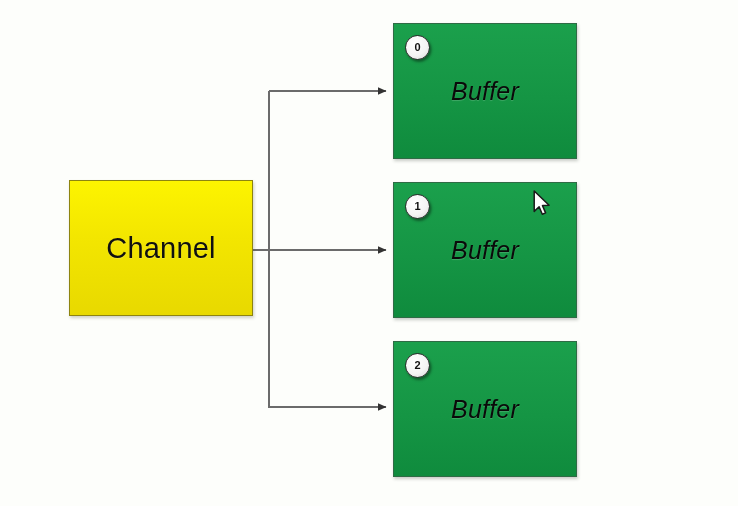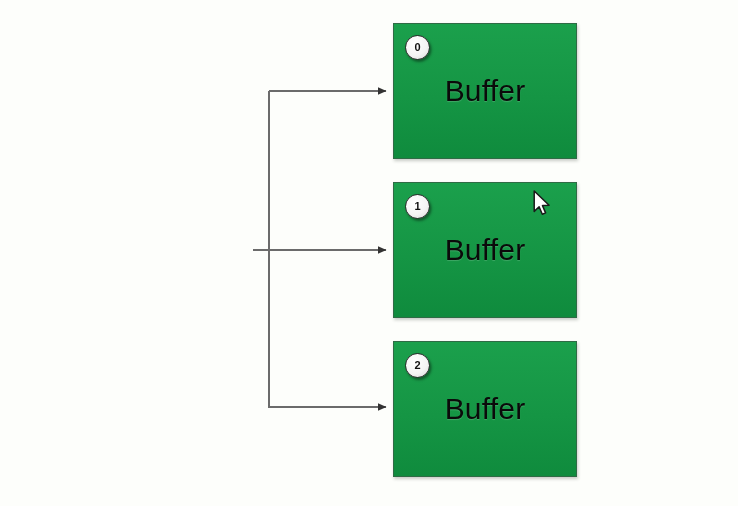--- a/index.html
+++ b/index.html
@@ -63,21 +63,22 @@
   .node-buffer {
     left: 393px;
     width: 184px;
     height: 136px;
     background: linear-gradient(180deg, #1ba04c 0%, #159544 55%, #0f8b3d 100%);
     border: 1px solid #2f6b45;
     box-shadow: 1px 2px 3px rgba(80,90,80,0.30);
   }
   .node-buffer .node-label {
     color: #0a0a0a;
-    font-size: 30px;
+    font-size: 25px;
+    font-style: italic;
   }
   #buffer-0 { top: 23px; }
   #buffer-1 { top: 182px; }
   #buffer-2 { top: 341px; }
 
   
   .badge {
     position: absolute;
     left: 11px;
     top: 11px;
@@ -128,20 +129,23 @@
 
     <g>
       <path d="M253,250 L386,250" fill="none" stroke="#6b6b6b" stroke-width="2" marker-end="url(#arrowhead)"></path>
     </g>
 
     <g>
       <path d="M269,250 L269,407 L386,407" fill="none" stroke="#6b6b6b" stroke-width="2" marker-end="url(#arrowhead)"></path>
     </g>
   </svg>
 
+  <div class="node node-channel" id="channel">
+    <span class="node-label">Channel</span>
+  </div>
 
   <div class="node node-buffer" id="buffer-0">
     <div class="badge">
       <span class="badge-text">0</span>
     </div>
     <span class="node-label">Buffer</span>
   </div>
 
   <div class="node node-buffer" id="buffer-1">
     <div class="badge">

